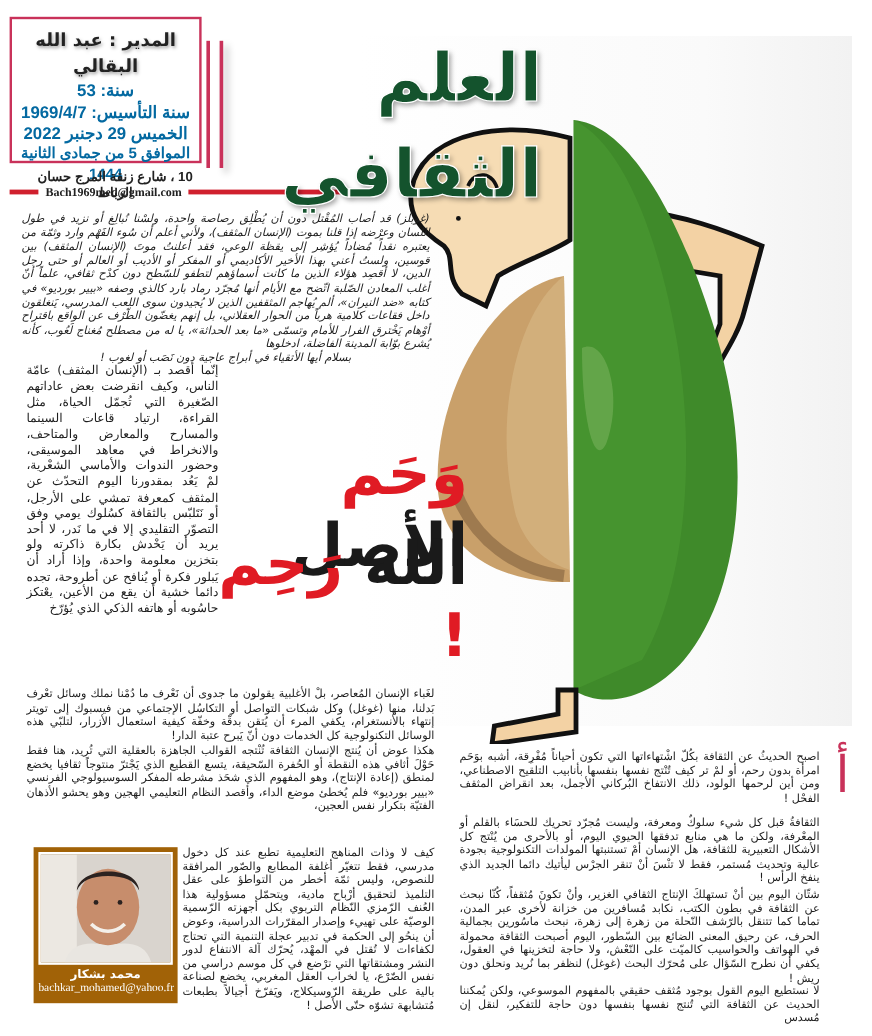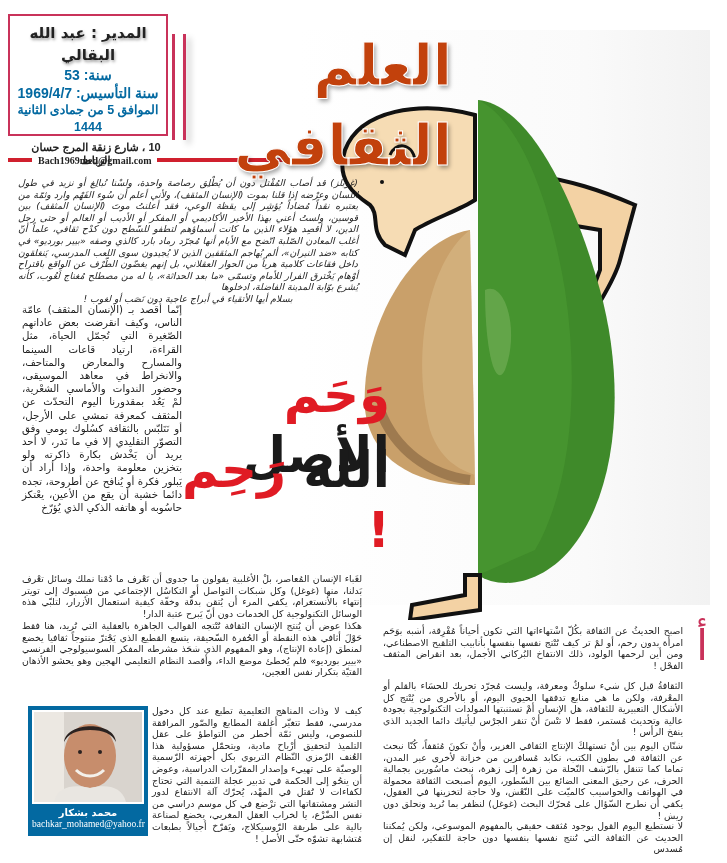--- a/index.html
+++ b/index.html
@@ -26,21 +26,21 @@
     .email-row .rl.left { width: 24px; }
     .email-row .rl.right { flex: 1; }
     .email-row .em { font-family: "Liberation Serif", serif; font-size: 10px; color: #222; padding: 0 6px; font-weight: bold; }
     .redmark { position: absolute; left: 694px; top: 148px; width: 8px; height: 5px; background: #d0202e; }
 
     
     .paper-title {
       position: absolute; left: 190px; top: 26px; width: 262px; height: 80px;
       direction: rtl; text-align: right;
       font-family: "DejaVu Sans", sans-serif; font-weight: bold; font-size: 56px; line-height: 80px;
-      color: #c2410c; letter-spacing: -2px;
+      color: #14532d; letter-spacing: -2px;
       text-shadow: 2px 3px 4px rgba(0,0,0,0.35);
       -webkit-text-stroke: 1px #fff;
     }
 
     
     .illus { position: absolute; left: 300px; top: 30px; width: 400px; height: 590px; }
     .photo-bg { position: absolute; left: 300px; top: 30px; width: 410px; height: 575px; background: linear-gradient(90deg, #ffffff 0%, #fafafa 70%, #f2f2f2 100%); }
 
     
     .headline { position: absolute; direction: rtl; font-family: "DejaVu Sans", sans-serif; font-weight: bold; }
@@ -60,34 +60,35 @@
 
     .col-r { left: 383px; width: 300px; }
     .r1 { top: 625px; }
     .r2 { top: 680px; }
     .r3 { top: 740px; }
     .r4 { top: 820px; }
 
     .dropcap { position: absolute; left: 690px; top: 622px; width: 24px; font-family: "DejaVu Serif", serif; font-size: 42px; line-height: 48px; color: #c9325a; direction: rtl; text-align: center; }
 
     
-    .author-box { position: absolute; left: 28px; top: 706px; width: 120px; height: 130px; background: #0369a1; padding: 4px; }
+    .author-box { position: absolute; left: 28px; top: 706px; width: 120px; height: 130px; background: #a16207; padding: 4px; }
     .author-photo { width: 112px; height: 94px; background: linear-gradient(180deg, #d7d2cc 0%, #c5bdb4 40%, #b8a79a 100%); position: relative; overflow: hidden; border: 2px solid #fff; }
     .author-name { font-family: "DejaVu Sans", sans-serif; font-weight: bold; font-size: 10px; color: #fff; text-align: center; direction: rtl; margin-top: 2px; line-height: 13px; }
     .author-email { font-family: "Liberation Serif", serif; font-size: 9.5px; color: #fff; text-align: center; line-height: 11px; }
   </style>
 </head>
 <body>
 
 <div class="page">
 
   <div class="info-box">
     <div class="director">المدير : عبد الله البقالي</div>
     <div class="line">سنة:  53</div>
     <div class="line">سنة التأسيس:  1969/4/7</div>
+    <div class="line">الخميس 29 دجنبر  2022</div>
     <div class="line small">الموافق 5 من جمادى الثانية  1444</div>
   </div>
   <div class="vbar a"></div>
   <div class="vbar b"></div>
 
   <div class="address">10 ، شارع زنقة المرج حسان الرباط</div>
   <div class="email-row">
     <div class="rl left"></div>
     <span class="em">Bach1969med@gmail.com</span>
     <div class="rl right"></div>

